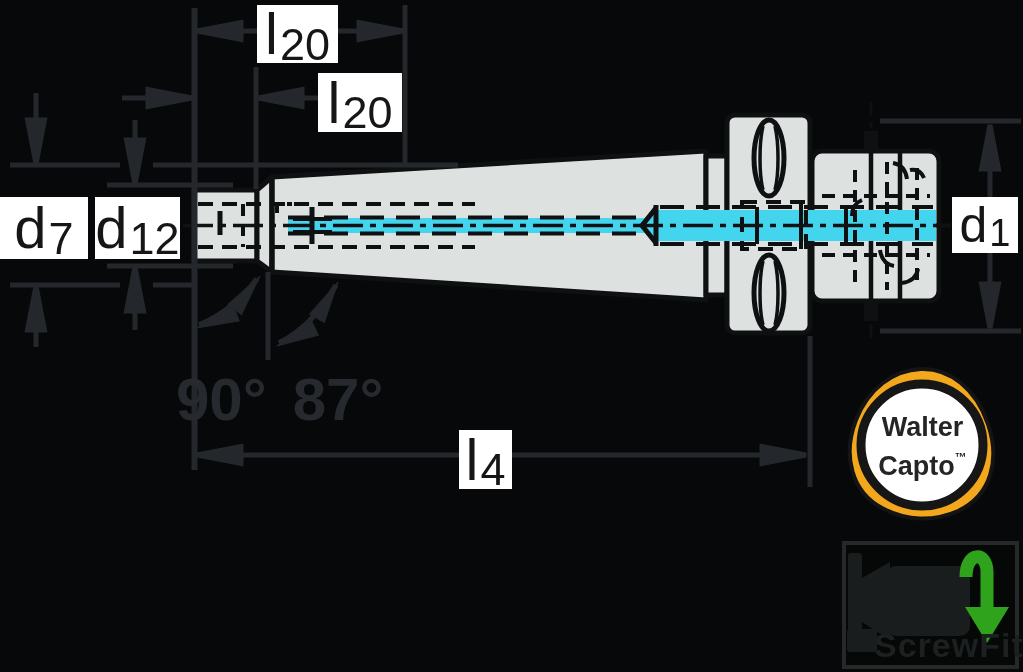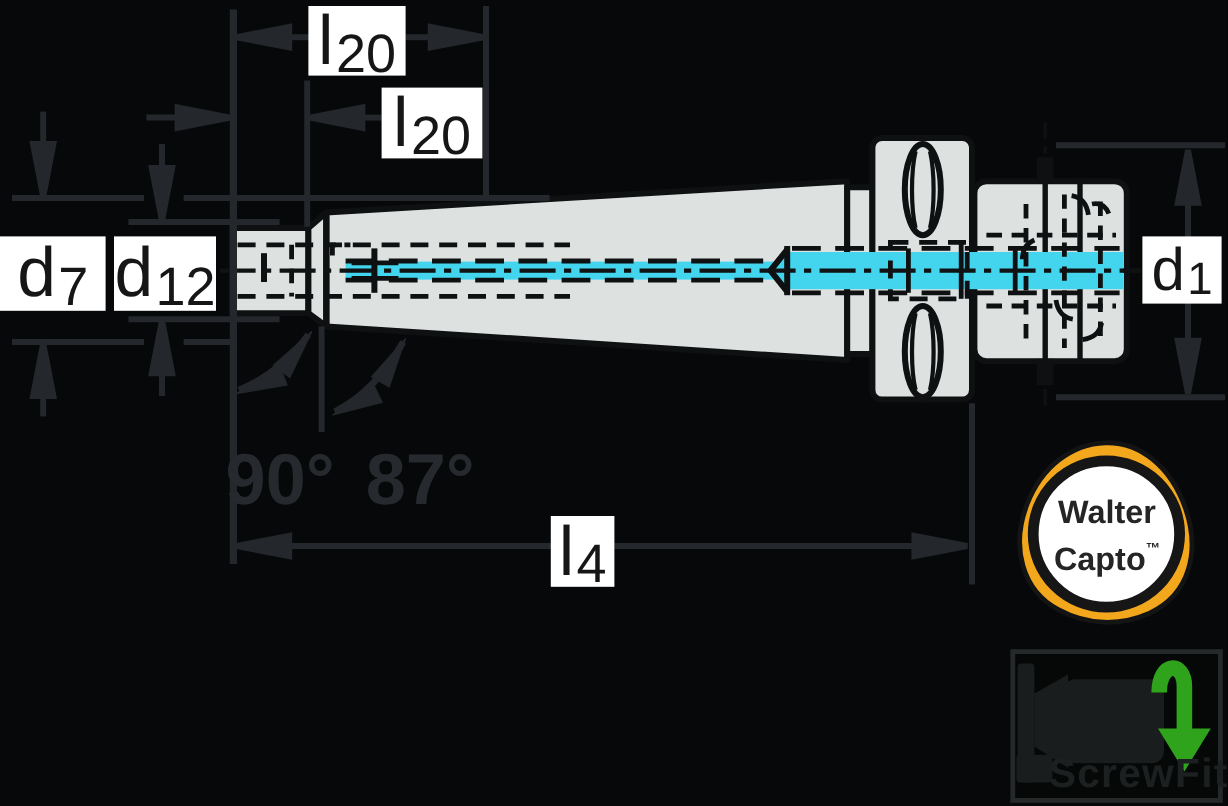--- a/index.html
+++ b/index.html
@@ -11,21 +11,21 @@
   .box{
     position:absolute;background:#ffffff;color:#161616;
     display:flex;align-items:center;justify-content:center;
     line-height:1;white-space:nowrap;
   }
   .box .main{font-size:58px;}
   .box .sub{font-size:45px;position:relative;top:10px;margin-left:2px;}
   .box.small .main{font-size:50px;}
   .box.small .sub{font-size:38px;top:8px;}
   #angle-text{
-    position:absolute;left:188px;top:370px;
+    position:absolute;left:176px;top:370px;
     font-size:60px;font-weight:bold;color:#262a2e;line-height:1;
     letter-spacing:0px;white-space:nowrap;
   }
   #angle-text .gap{display:inline-block;width:26px;}
   #capto-text{
     position:absolute;left:860px;top:412px;width:125px;
     text-align:center;color:#252525;font-weight:bold;
     font-size:27px;line-height:30px;letter-spacing:0px;
   }
   #capto-text .tm{font-size:12px;vertical-align:14px;letter-spacing:0;}

